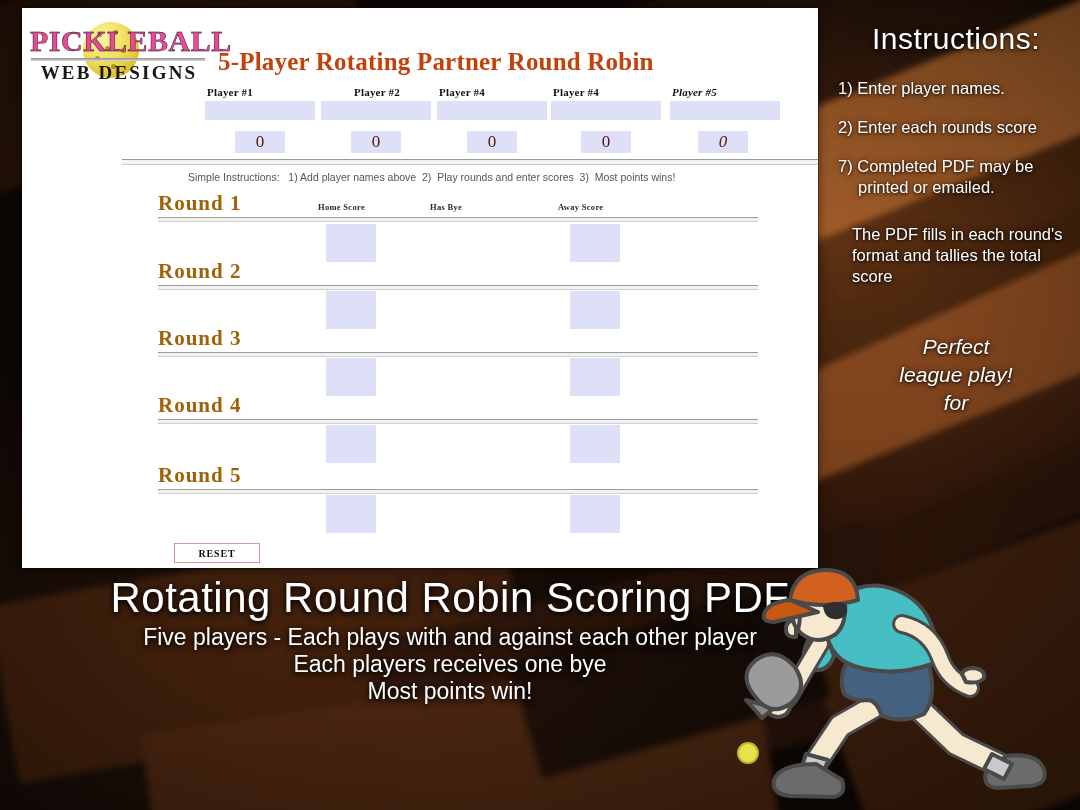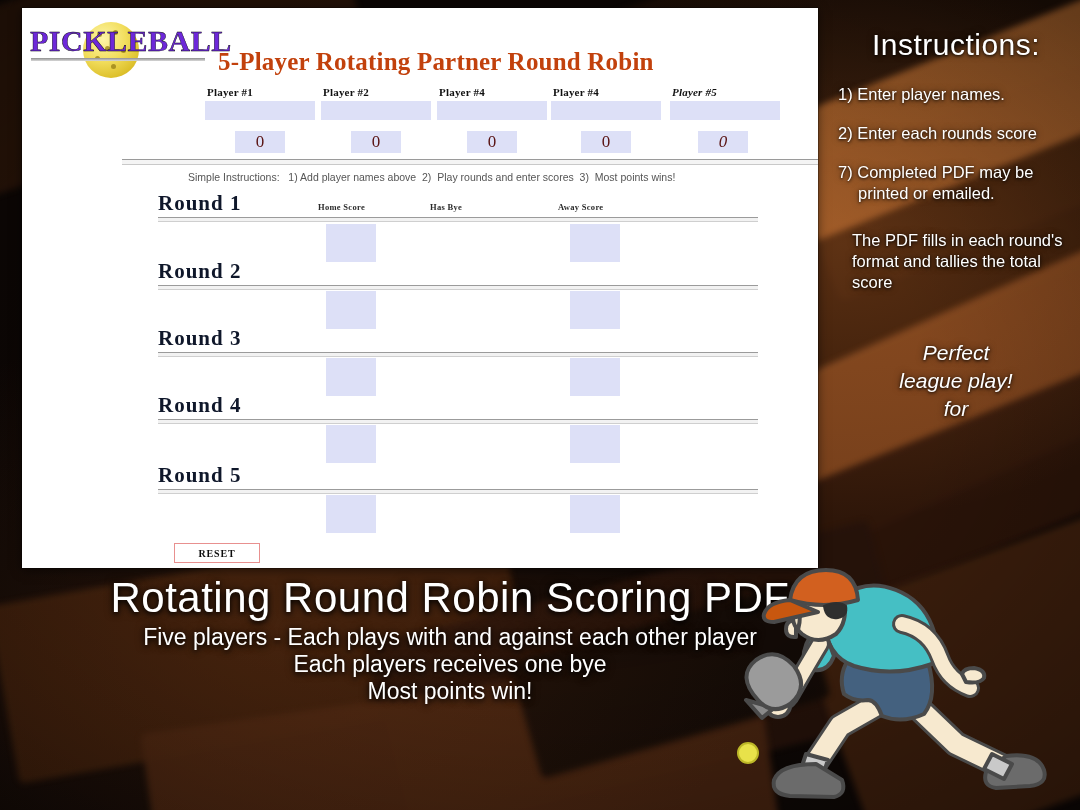--- a/index.html
+++ b/index.html
@@ -29,21 +29,21 @@
     overflow:hidden;
   }
 
   
   #logo{position:absolute;left:6px;top:14px;width:180px;height:62px;}
   #logo .ball{position:absolute;left:55px;top:0px;width:56px;height:56px;border-radius:50%;
     background:radial-gradient(circle at 36% 30%, #fdf5a8 0%, #f2de5e 42%, #ddc02b 75%, #b9991b 100%);}
   #logo .ball i{position:absolute;width:5px;height:5px;border-radius:50%;background:rgba(150,125,20,.75);display:block;}
   #logo .word1{position:absolute;left:2px;top:2px;width:178px;text-align:center;
     font-family:"Liberation Serif",serif;font-weight:700;font-size:30px;letter-spacing:.5px;
-    color:#6d28d9;
+    color:#ec4899;
     -webkit-text-stroke:0.4px #000;}
   #logo .rule{position:absolute;left:3px;top:36px;width:174px;height:3px;
     background:linear-gradient(#8e8e8e,#d8d8d8);}
   #logo .word2{position:absolute;left:2px;top:40px;width:178px;text-align:center;
     font-family:"Liberation Serif",serif;font-weight:700;font-size:19px;letter-spacing:2.2px;
     color:#1b1713;}
 
   
   #pdf-title{position:absolute;left:196px;top:40px;
     font-family:"Liberation Serif",serif;font-weight:700;font-size:25px;color:#c2410c;
@@ -61,39 +61,39 @@
   
   #sep{position:absolute;left:100px;top:151px;width:698px;height:4px;
     border-top:1px solid #9a9a9a;border-bottom:1px solid #c9c9c9;background:#f4f4f4;}
 
   #simple-ins{position:absolute;left:166px;top:163px;
     font-family:"Liberation Sans",sans-serif;font-size:10.5px;color:#555;white-space:pre;}
 
   
   .round-block{position:absolute;left:136px;width:600px;}
   .round-label{position:absolute;left:0;bottom:0;
-    font-family:"Liberation Serif",serif;font-weight:700;font-size:21px;color:#0f172a;
+    font-family:"Liberation Serif",serif;font-weight:700;font-size:21px;color:#a16207;
     letter-spacing:1px;}
   .round-rule{position:absolute;left:0;bottom:-6px;width:600px;height:3px;
     border-top:1px solid #9b9b9b;border-bottom:1px solid #cfcfcf;background:#f2f2f2;}
   .col-head{position:absolute;font-family:"Liberation Serif",serif;font-weight:700;
     font-size:8.5px;color:#2b2b2b;letter-spacing:.3px;bottom:4px;}
   .scorebox{position:absolute;width:50px;height:38px;background:#dde0f7;}
 
   
   #reset-btn{position:absolute;left:152px;top:535px;width:84px;height:18px;
     border:1px solid #e8908f;background:#ffffff;
     display:flex;align-items:center;justify-content:center;
     font-family:"Liberation Serif",serif;font-weight:700;font-size:10px;color:#0d0d0d;
     letter-spacing:.8px;}
 
   
   #instructions{position:absolute;left:838px;top:22px;width:236px;color:#fff;
     font-family:"Liberation Sans",sans-serif;
-    text-shadow:0 1px 3px rgba(0,0,0,.85), 0 0 7px rgba(0,0,0,.6);margin-top:6px;}
+    text-shadow:0 1px 3px rgba(0,0,0,.85), 0 0 7px rgba(0,0,0,.6);}
   #ins-title{text-align:center;font-size:30px;font-weight:400;letter-spacing:.5px;margin:0 0 22px 0;}
   .ins-step{font-size:16.5px;line-height:21px;margin:0 0 18px 0;padding-left:16px;text-indent:-16px;}
   .ins-step.hang{padding-left:20px;text-indent:-20px;}
   #ins-note{font-size:16.5px;line-height:21px;margin:26px 0 0 14px;}
   #perfect{margin-top:46px;text-align:center;font-style:italic;font-size:21px;line-height:28px;}
 
   
   #bottom-copy{position:absolute;left:0;top:572px;width:900px;text-align:center;color:#fff;
     font-family:"Liberation Sans",sans-serif;
     text-shadow:0 2px 5px rgba(0,0,0,.9), 0 0 10px rgba(0,0,0,.7);}
@@ -128,30 +128,31 @@
     <div class="ball">
       <i style="left:14px;top:10px;"></i>
         <i style="left:30px;top:8px;"></i>
       <i style="left:22px;top:24px;"></i>
         <i style="left:38px;top:26px;"></i>
       <i style="left:12px;top:34px;"></i>
         <i style="left:28px;top:42px;"></i>
     </div>
     <div class="word1">PICKLEBALL</div>
     <div class="rule"></div>
+    <div class="word2">WEB DESIGNS</div>
   </div>
 
   <div id="pdf-title">5-Player Rotating Partner Round Robin</div>
 
   <div class="player-col" style="left:183px;width:110px;">
     <div class="phdr">Player #1</div>
     <div class="pname"></div>
     <div class="ptot" style="left:30px;width:50px;">0</div>
   </div>
-  <div class="player-col" style="left:299px;width:110px;">
+  <div class="player-col" style="left:299px;width:110px;text-align:center;">
     <div class="phdr">Player #2</div>
     <div class="pname"></div>
     <div class="ptot" style="left:30px;width:50px;">0</div>
   </div>
   <div class="player-col" style="left:415px;width:110px;">
     <div class="phdr">Player #4</div>
     <div class="pname"></div>
     <div class="ptot" style="left:30px;width:50px;">0</div>
   </div>
   <div class="player-col" style="left:529px;width:110px;">

